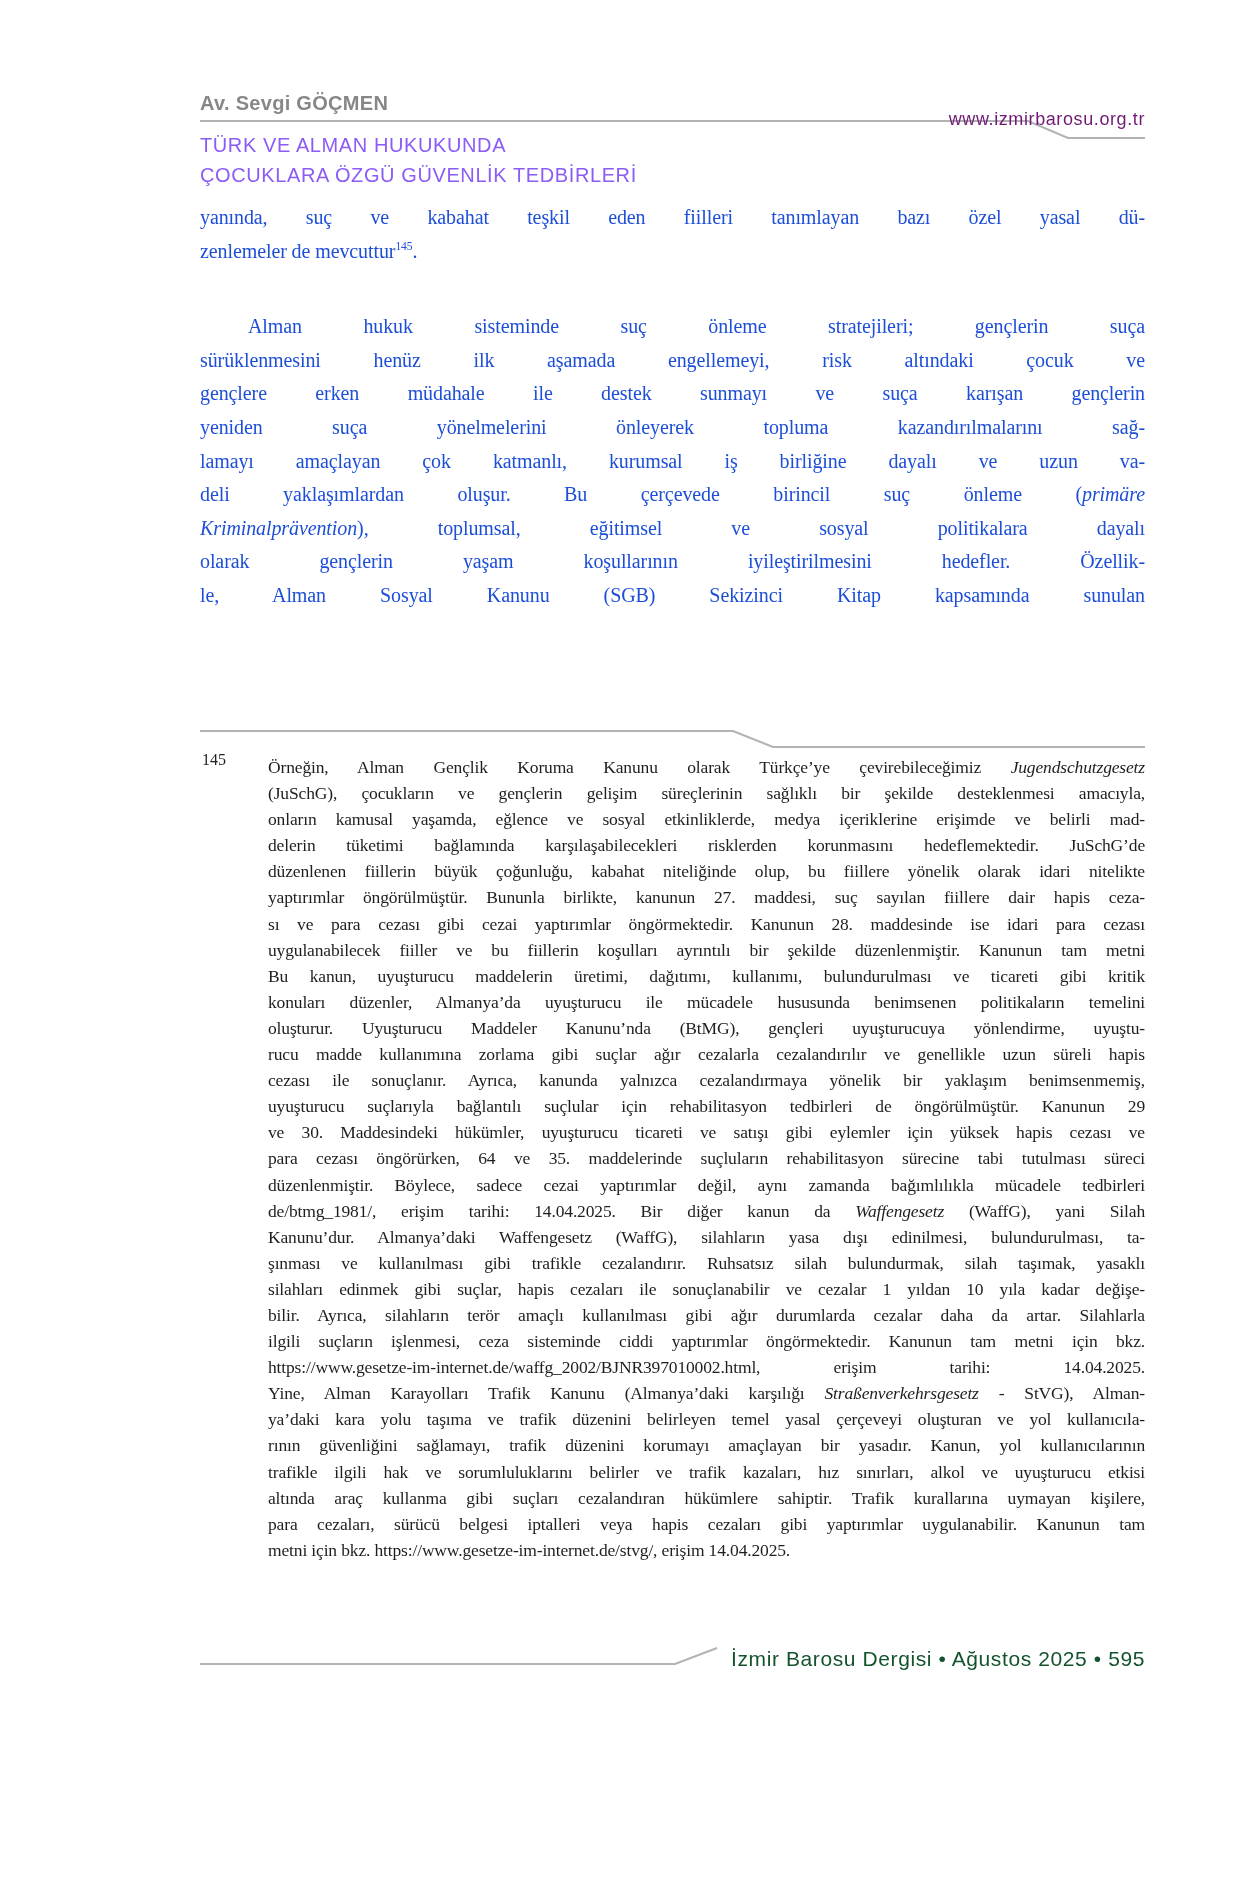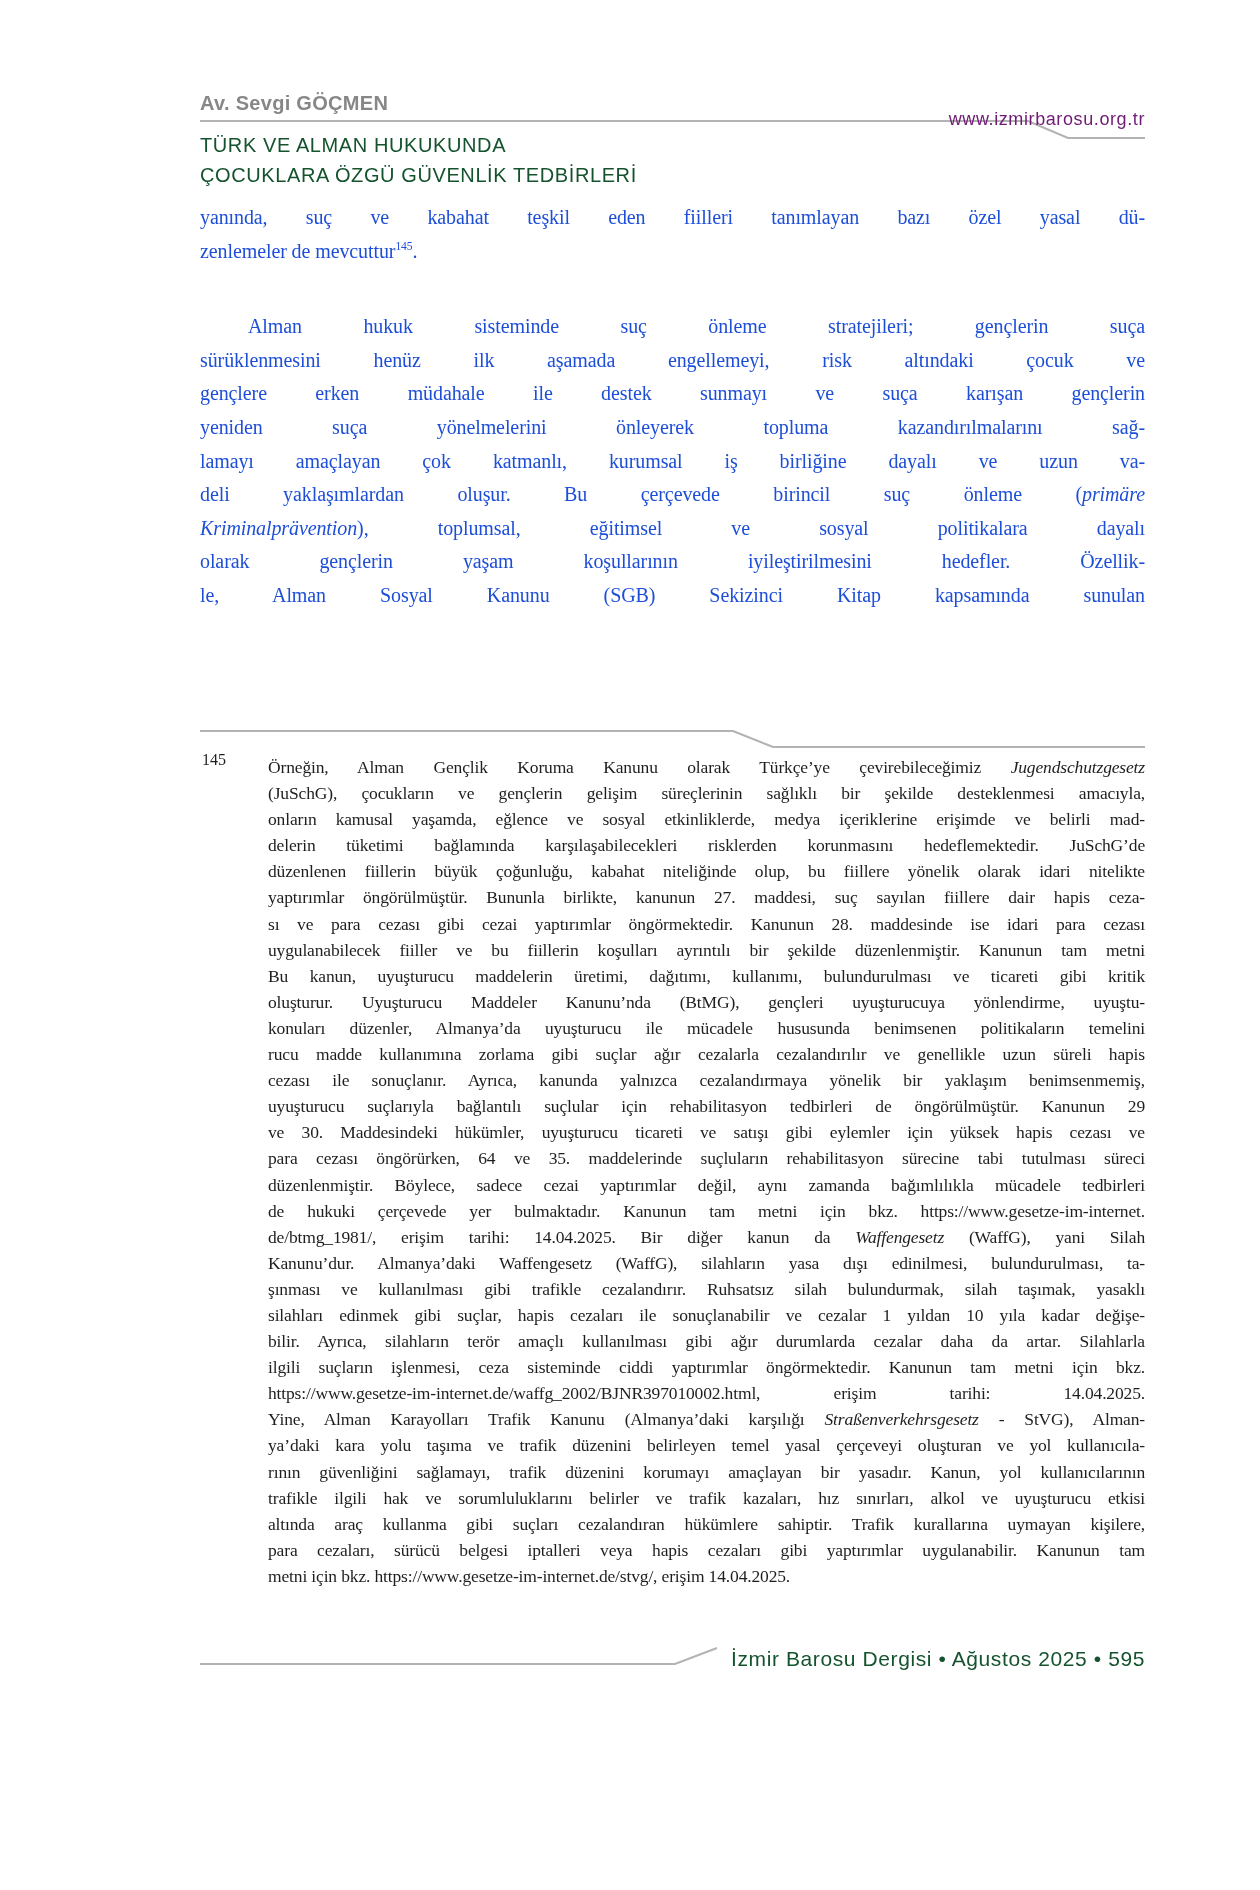--- a/index.html
+++ b/index.html
@@ -19,21 +19,21 @@
     font-family: "Liberation Sans", sans-serif;
     font-weight: bold; font-size: 20px; letter-spacing: 0.3px;
     color: #878787;
   }
   .rule-svg { position: absolute; left: 160px; width: 945px; height: 22px; }
   .rule-header { top: 119px; }
   .header-title {
     position: absolute; left: 160px; top: 130px;
     font-family: "Liberation Sans", sans-serif;
     font-size: 20px; line-height: 30px; letter-spacing: 0.6px;
-    color: #14532d;
+    color: #8b5cf6;
   }
   .header-site {
     position: absolute; right: 155px; top: 109px;
     font-family: "Liberation Sans", sans-serif;
     font-size: 18px; letter-spacing: 0.6px;
     color: #701a75;
   }
 
   
   .body-text {
@@ -118,29 +118,28 @@
     <div class="fn-lines">
         <div class="fn-line just">Örneğin, Alman Gençlik Koruma Kanunu olarak Türkçe’ye çevirebileceğimiz <i>Jugendschutzgesetz</i></div>
         <div class="fn-line just">(JuSchG), çocukların ve gençlerin gelişim süreçlerinin sağlıklı bir şekilde desteklenmesi amacıyla,</div>
         <div class="fn-line just">onların kamusal yaşamda, eğlence ve sosyal etkinliklerde, medya içeriklerine erişimde ve belirli mad-</div>
         <div class="fn-line just">delerin tüketimi bağlamında karşılaşabilecekleri risklerden korunmasını hedeflemektedir. JuSchG’de</div>
         <div class="fn-line just">düzenlenen fiillerin büyük çoğunluğu, kabahat niteliğinde olup, bu fiillere yönelik olarak idari nitelikte</div>
         <div class="fn-line just">yaptırımlar öngörülmüştür. Bununla birlikte, kanunun 27. maddesi, suç sayılan fiillere dair hapis ceza-</div>
         <div class="fn-line just">sı ve para cezası gibi cezai yaptırımlar öngörmektedir. Kanunun 28. maddesinde ise idari para cezası</div>
         <div class="fn-line just">uygulanabilecek fiiller ve bu fiillerin koşulları ayrıntılı bir şekilde düzenlenmiştir. Kanunun tam metni</div>
         <div class="fn-line just">Bu kanun, uyuşturucu maddelerin üretimi, dağıtımı, kullanımı, bulundurulması ve ticareti gibi kritik</div>
+        <div class="fn-line just">konuları düzenler, Almanya’da uyuşturucu ile mücadele hususunda benimsenen politikaların temelini</div>
         <div class="fn-line just">oluşturur. Uyuşturucu Maddeler Kanunu’nda (BtMG), gençleri uyuşturucuya yönlendirme, uyuştu-</div>
-        <div class="fn-line just">konuları düzenler, Almanya’da uyuşturucu ile mücadele hususunda benimsenen politikaların temelini</div>
         <div class="fn-line just">rucu madde kullanımına zorlama gibi suçlar ağır cezalarla cezalandırılır ve genellikle uzun süreli hapis</div>
         <div class="fn-line just">cezası ile sonuçlanır. Ayrıca, kanunda yalnızca cezalandırmaya yönelik bir yaklaşım benimsenmemiş,</div>
         <div class="fn-line just">uyuşturucu suçlarıyla bağlantılı suçlular için rehabilitasyon tedbirleri de öngörülmüştür. Kanunun 29</div>
         <div class="fn-line just">ve 30. Maddesindeki hükümler, uyuşturucu ticareti ve satışı gibi eylemler için yüksek hapis cezası ve</div>
         <div class="fn-line just">para cezası öngörürken, 64 ve 35. maddelerinde suçluların rehabilitasyon sürecine tabi tutulması süreci</div>
         <div class="fn-line just">düzenlenmiştir. Böylece, sadece cezai yaptırımlar değil, aynı zamanda bağımlılıkla mücadele tedbirleri</div>
-        <div class="fn-line just">de hukuki çerçevede yer bulmaktadır. Kanunun tam metni için bkz. https://www.gesetze-im-internet.</div>
         <div class="fn-line just">de/btmg_1981/, erişim tarihi: 14.04.2025. Bir diğer kanun da <i>Waffengesetz</i> (WaffG), yani Silah</div>
         <div class="fn-line just">Kanunu’dur.  Almanya’daki Waffengesetz (WaffG), silahların yasa dışı edinilmesi, bulundurulması, ta-</div>
         <div class="fn-line just">şınması ve kullanılması gibi trafikle cezalandırır. Ruhsatsız silah bulundurmak, silah taşımak, yasaklı</div>
         <div class="fn-line just">silahları edinmek gibi suçlar, hapis cezaları ile sonuçlanabilir ve cezalar 1 yıldan 10 yıla kadar değişe-</div>
         <div class="fn-line just">bilir. Ayrıca, silahların terör amaçlı kullanılması gibi ağır durumlarda cezalar daha da artar. Silahlarla</div>
         <div class="fn-line just">ilgili suçların işlenmesi, ceza sisteminde ciddi yaptırımlar öngörmektedir. Kanunun tam metni için bkz.</div>
         <div class="fn-line just">https://www.gesetze-im-internet.de/waffg_2002/BJNR397010002.html, erişim tarihi: 14.04.2025.</div>
         <div class="fn-line just">Yine, Alman Karayolları Trafik Kanunu (Almanya’daki karşılığı <i>Straßenverkehrsgesetz</i> - StVG), Alman-</div>
         <div class="fn-line just">ya’daki kara yolu taşıma ve trafik düzenini belirleyen temel yasal çerçeveyi oluşturan ve yol kullanıcıla-</div>
         <div class="fn-line just">rının güvenliğini sağlamayı, trafik düzenini korumayı amaçlayan bir yasadır. Kanun, yol kullanıcılarının</div>

